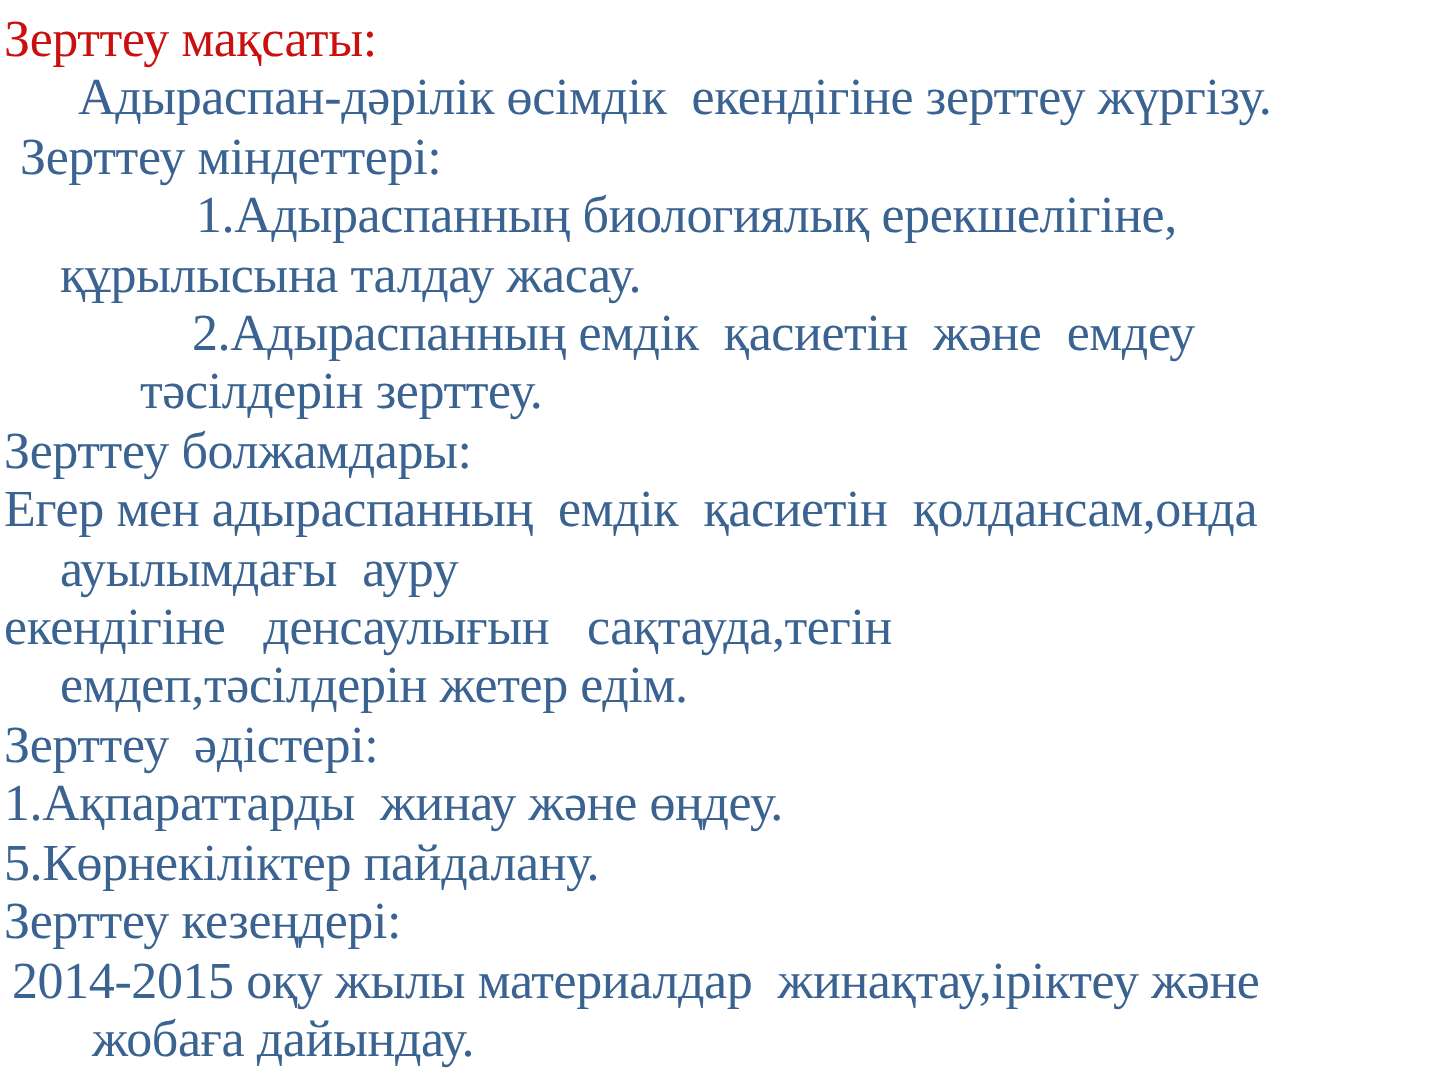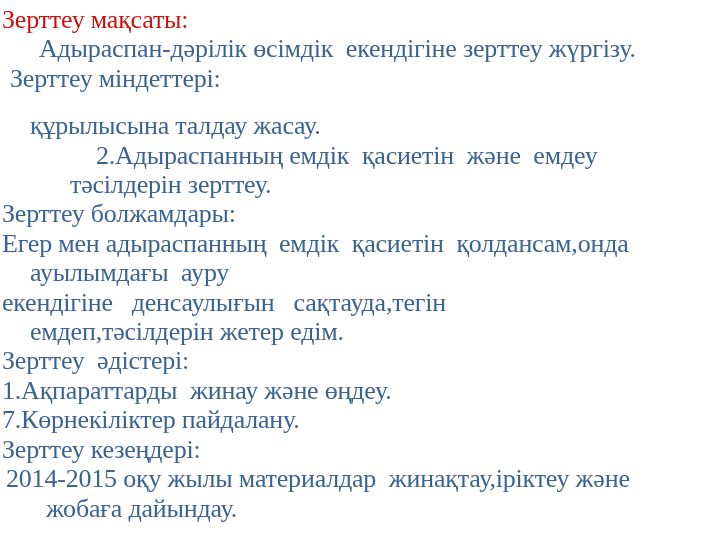--- a/index.html
+++ b/index.html
@@ -29,28 +29,29 @@
   .line.blue { color: var(--blue, #3a6391); }
 </style>
 </head>
 <body>
 
 <div class="slide">
   <div class="text-block" id="text-block">
       <div class="line red" style="padding-left: 2px;">Зерттеу мақсаты:</div>
       <div class="line blue" style="padding-left: 39px;">Адыраспан-дәрілік өсімдік  екендігіне зерттеу жүргізу.</div>
       <div class="line blue" style="padding-left: 10px;">Зерттеу міндеттері:</div>
-      <div class="line blue" style="padding-left: 30px; margin-top: 18px;">құрылысына талдау жасау.</div>
+      <div class="line blue" style="padding-left: 98px;">1.Адыраспанның биологиялық ерекшелігіне,</div>
+      <div class="line blue" style="padding-left: 30px;">құрылысына талдау жасау.</div>
       <div class="line blue" style="padding-left: 96px;">2.Адыраспанның емдік  қасиетін  және  емдеу</div>
       <div class="line blue" style="padding-left: 30px; margin-left: 40px;">тәсілдерін зерттеу.</div>
       <div class="line blue" style="padding-left: 2px;">Зерттеу болжамдары:</div>
       <div class="line blue" style="padding-left: 2px;">Егер мен адыраспанның  емдік  қасиетін  қолдансам,онда</div>
       <div class="line blue" style="padding-left: 30px;">ауылымдағы  ауру</div>
       <div class="line blue" style="padding-left: 2px;">екендігіне   денсаулығын   сақтауда,тегін</div>
       <div class="line blue" style="padding-left: 30px;">емдеп,тәсілдерін жетер едім.</div>
       <div class="line blue" style="padding-left: 2px;">Зерттеу  әдістері:</div>
       <div class="line blue" style="padding-left: 2px;">1.Ақпараттарды  жинау және өңдеу.</div>
-      <div class="line blue" style="padding-left: 2px;">7.Көрнекіліктер пайдалану.</div>
+      <div class="line blue" style="padding-left: 2px;">5.Көрнекіліктер пайдалану.</div>
       <div class="line blue" style="padding-left: 2px;">Зерттеу кезеңдері:</div>
       <div class="line blue" style="padding-left: 6px;">2014-2015 оқу жылы материалдар  жинақтау,іріктеу және</div>
       <div class="line blue" style="padding-left: 46px;">жобаға дайындау.</div>
     </div>
 </div>
 
 </body></html>

